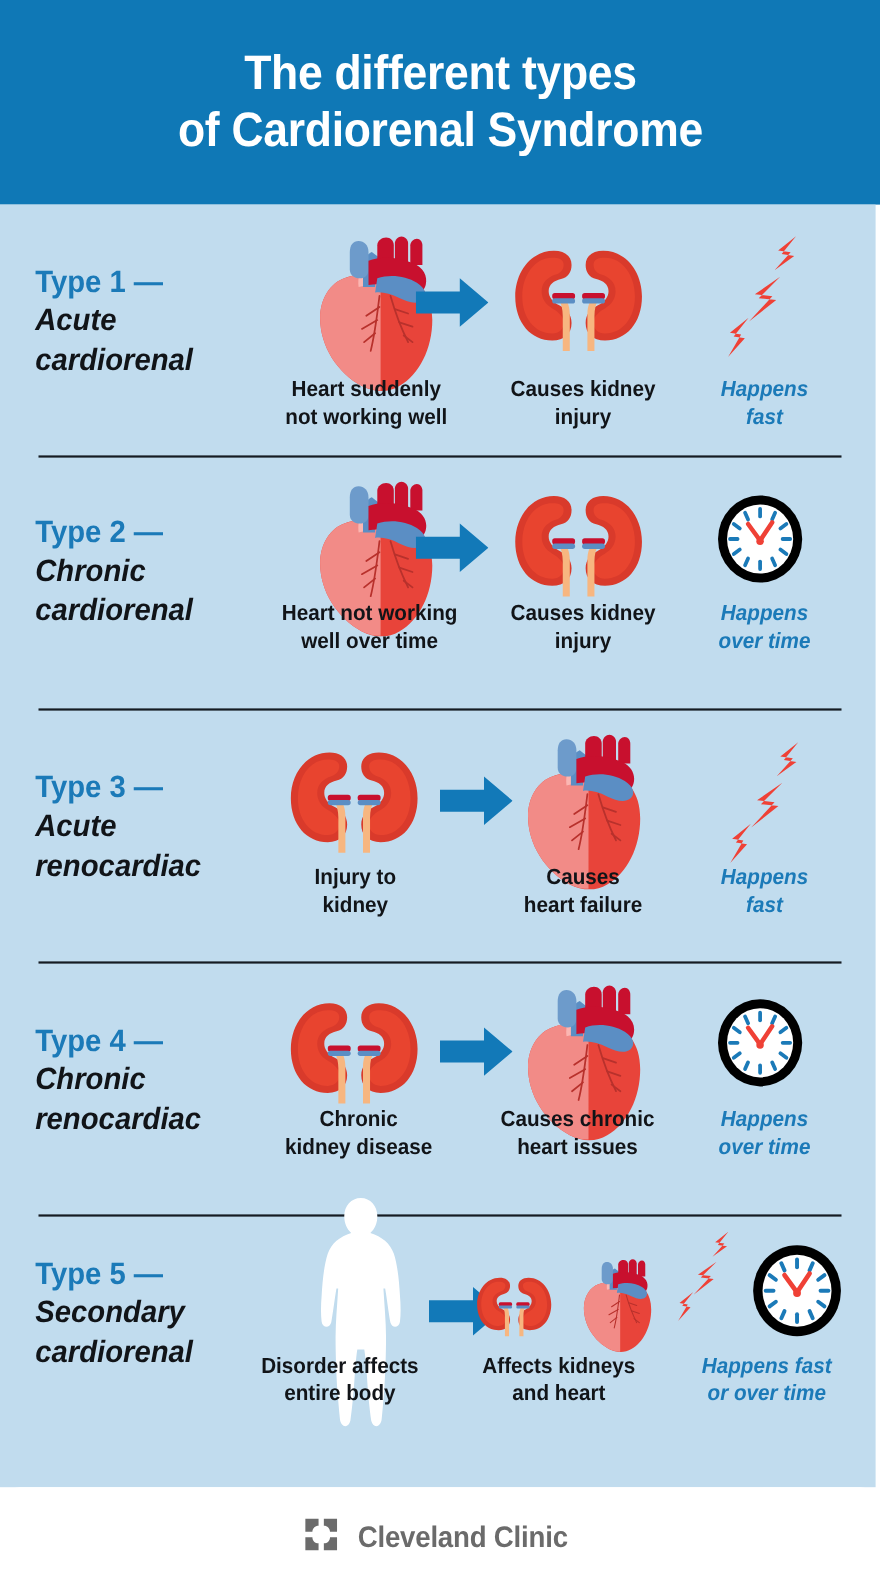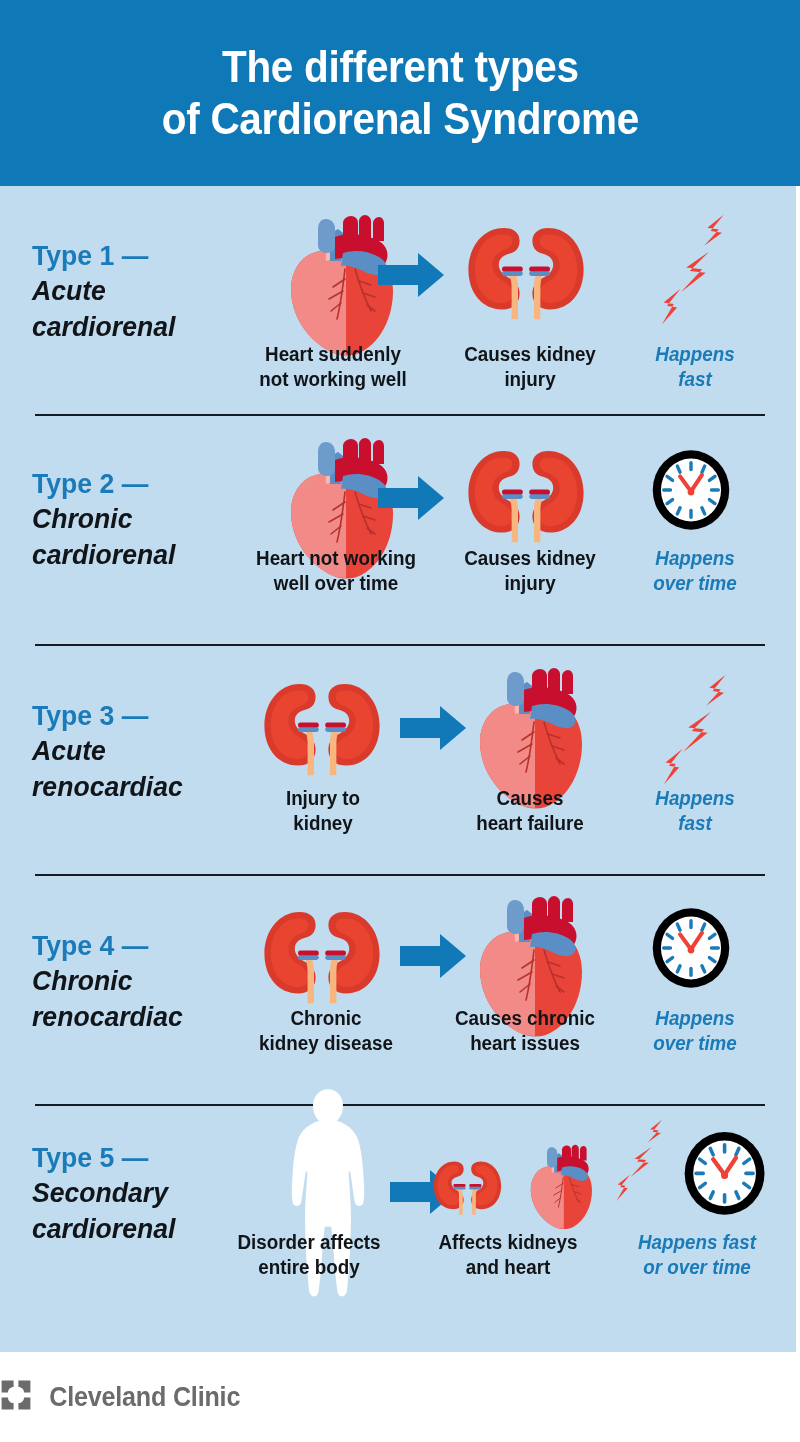--- a/index.html
+++ b/index.html
@@ -114,21 +114,21 @@
 
   
   .footer {
     position: absolute;
     left: 0; top: 1352px;
     width: 800px;
     height: 90px;
     background: #ffffff;
     display: flex;
     align-items: center;
-    justify-content: flex-start;
+    justify-content: center;
     gap: 10px;
     border-radius: 18px;
   }
   .logo-mark { display: block; }
   .logo-text {
     color: #6b6b6b;
     font-size: 27px;
     font-weight: bold;
     letter-spacing: -0.2px;
     transform: scaleX(0.93);

